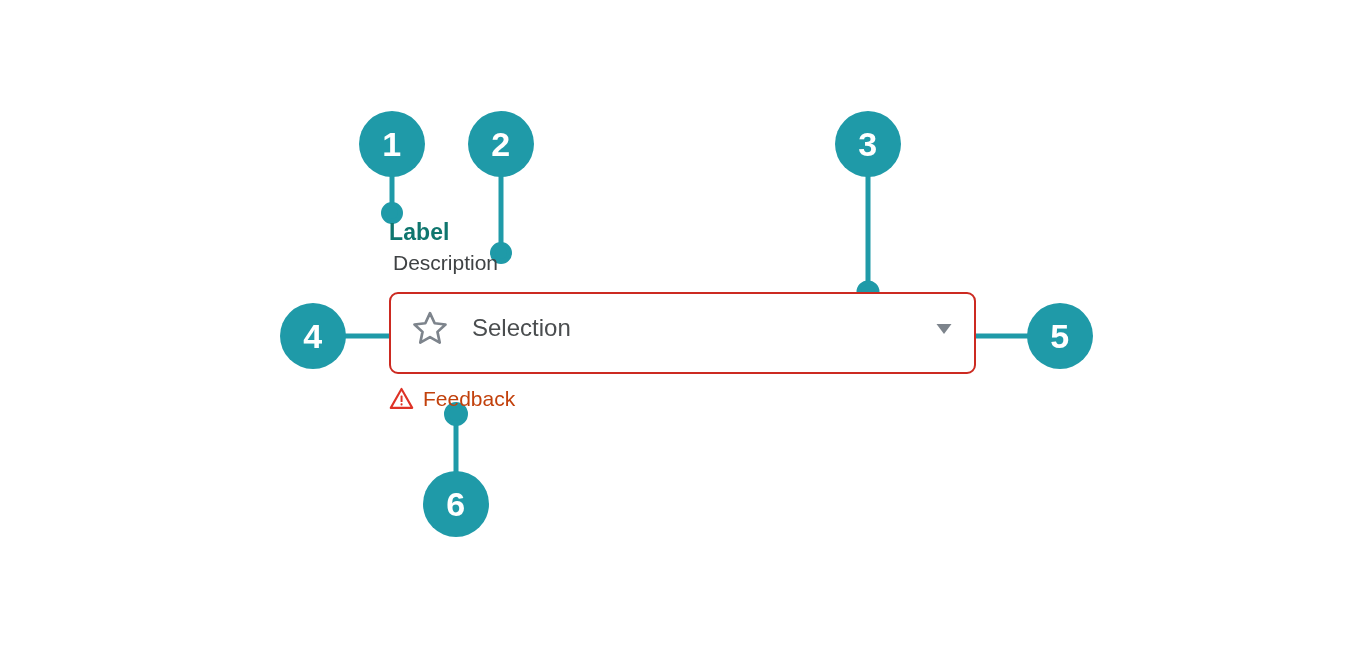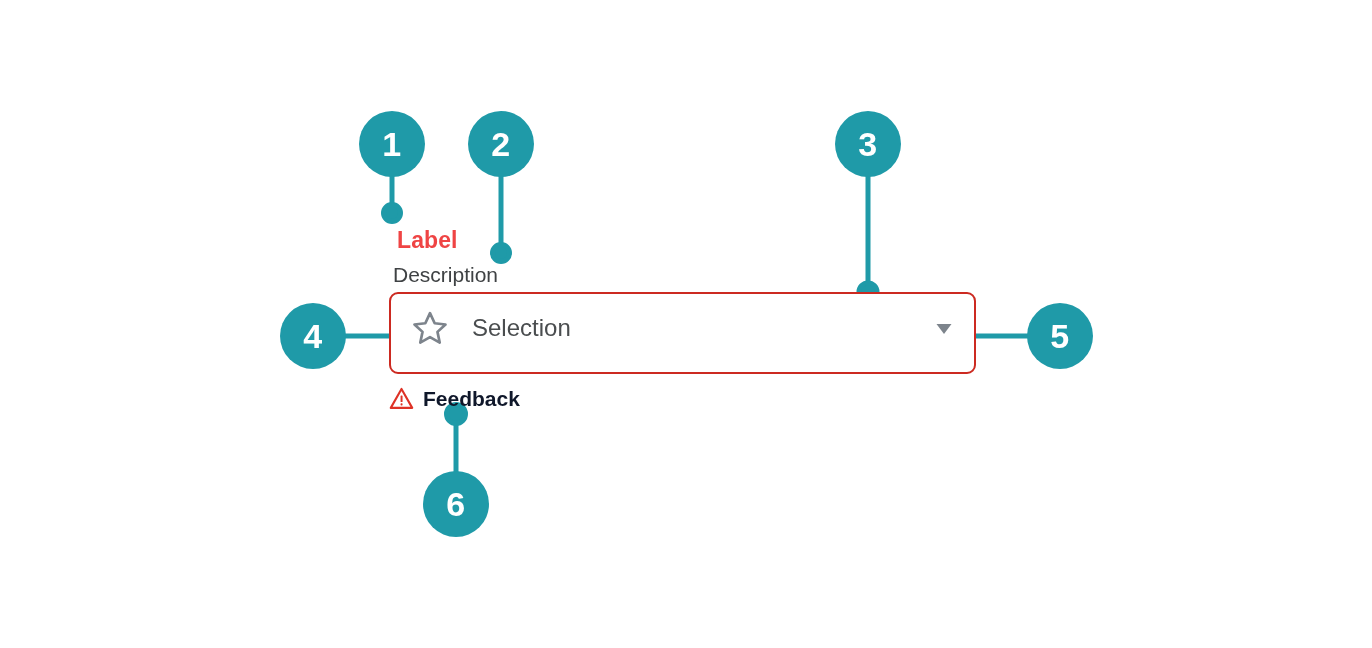--- a/index.html
+++ b/index.html
@@ -47,23 +47,23 @@
   
   #component {
     position: absolute;
     left: 389px;
     top: 218px;
     width: 600px;
   }
   .field-label {
     font-size: 23px;
     font-weight: bold;
-    color: #ef4444;
+    color: #0f766e;
     line-height: 28px;
-    margin: 8px;
+    margin: 0;
     letter-spacing: 0.1px;
   }
   .field-description {
     font-size: 21px;
     font-weight: normal;
     color: #3f4244;
     line-height: 26px;
     margin: 4px 0 0 4px;
   }
   .select-box {
@@ -110,22 +110,22 @@
     align-items: center;
   }
   .feedback-icon {
     width: 25px;
     height: 25px;
     flex: 0 0 25px;
     display: block;
   }
   .feedback-text {
     font-size: 21px;
-    font-weight: bold;
-    color: #0f172a;
+    font-weight: normal;
+    color: #c2410c;
     line-height: 25px;
     padding-left: 9px;
     white-space: nowrap;
     text-align: center;
   }
 </style>
 </head>
 <body>
 
 <div id="stage">

